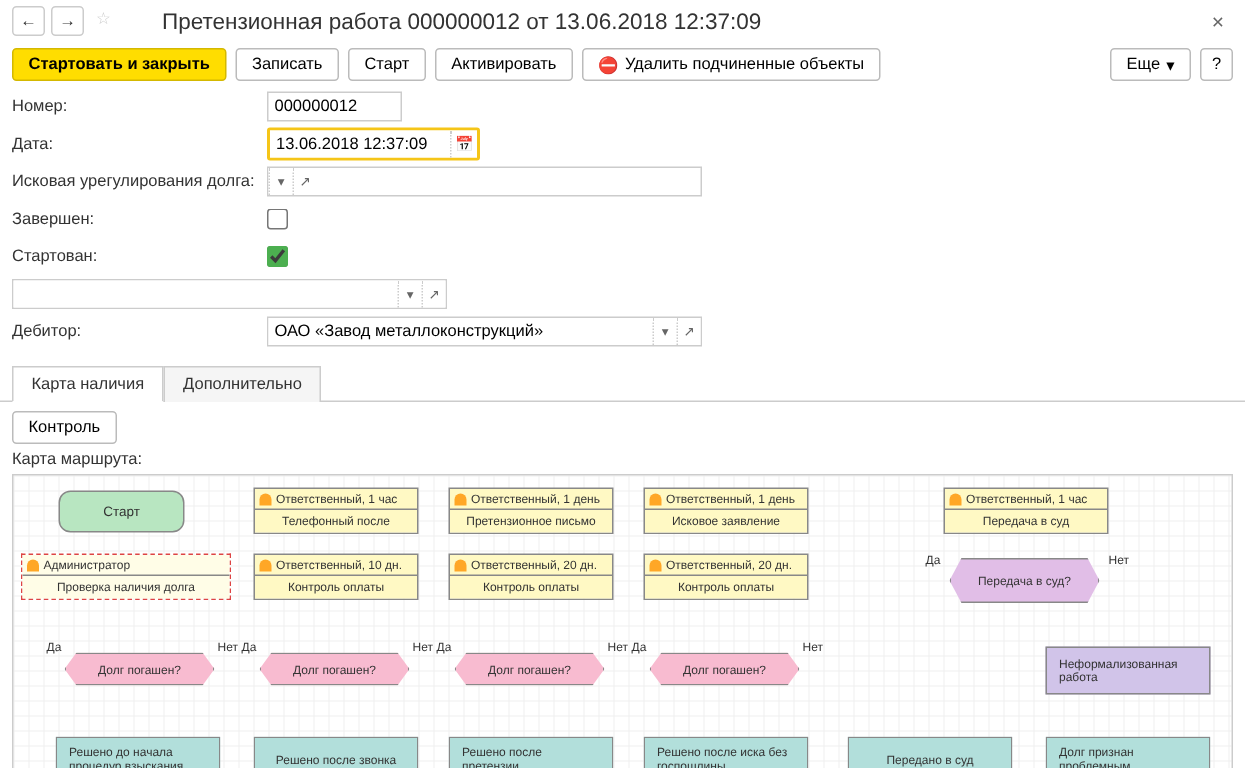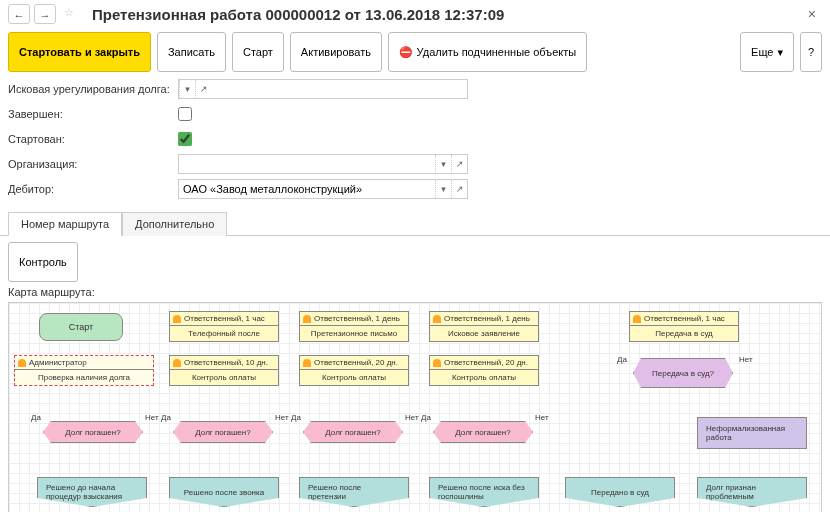--- a/index.html
+++ b/index.html
@@ -1,23 +1,23 @@
 <!DOCTYPE html>
 <html><head>
 <meta charset="utf-8">
 <style>
 *{box-sizing:border-box;margin:0;padding:0}
 body{font-family:Arial,sans-serif;font-size:11px;color:#333;background:#fff;width:830px}
 .topbar{display:flex;align-items:center;padding:4px 8px;gap:4px}
 .nav-btn{width:22px;height:20px;border:1px solid #ccc;background:#fff;border-radius:3px;display:flex;align-items:center;justify-content:center;cursor:pointer}
 .star{width:16px;height:16px;color:#ccc;margin:0 4px}
-.title{font-size:15px;font-weight:bold;margin-left:4px}
+.title{font-size:15px;font-weight:normal;margin-left:20px}
 .close-x{margin-left:auto;font-size:14px;color:#666;cursor:pointer;padding:2px 6px}
 .toolbar{display:flex;align-items:center;gap:6px;padding:4px 8px}
-.btn{border:1px solid #bbb;background:#fff;padding:3px 10px;border-radius:3px;cursor:pointer;font-size:11px;display:inline-flex;align-items:center;gap:4px;height:40px}
+.btn{border:1px solid #bbb;background:#fff;padding:3px 10px;border-radius:3px;cursor:pointer;font-size:11px;display:inline-flex;align-items:center;gap:4px;height:22px}
 .btn-primary{background:#ffdd00;border-color:#d4b800;font-weight:bold}
 .btn-icon-del{color:#c00}
 .eshche{margin-left:auto}
 .q-btn{width:22px;padding:3px 0;justify-content:center}
 .form{padding:2px 8px}
 .row{display:flex;align-items:center;margin-bottom:3px;min-height:22px}
 .lbl{width:170px;color:#333}
 .inp{border:1px solid #ccc;padding:2px 4px;height:20px;font-size:11px}
 .inp-num{width:90px}
 .date-wrap{display:flex;border:2px solid #f5c518;border-radius:2px}
@@ -71,54 +71,64 @@
     </button>
   <button class="btn eshche">
       <span>Еще</span> 
       <span>▾</span>
     </button>
   <button class="btn q-btn">?</button>
 </div>
 
 <div class="form">
   <div class="row">
+      <span class="lbl">Номер:</span>
+      <input class="inp inp-num" value="000000012" style="">
+    </div>
+  <div class="row">
+      <span class="lbl">Дата:</span>
+    <div class="date-wrap">
+      <input class="inp-date" value="13.06.2018 12:37:09" style="">
+      <button class="date-btn">📅</button>
+    </div>
+  </div>
+  <div class="row">
       <span class="lbl">Исковая урегулирования долга:</span>
     <div class="sel-wrap">
       <button class="sel-btn">▾</button>
       <button class="sel-btn">↗</button>
     </div>
   </div>
   <div class="row">
       <span class="lbl">Завершен:</span>
       <input type="checkbox" class="chk" style="">
     </div>
   <div class="row">
       <span class="lbl">Стартован:</span>
       <input type="checkbox" class="chk" checked="" style="accent-color: rgb(76, 175, 80);">
     </div>
   <div class="row">
-      <span class="lbl">Организация:</span>
     <div class="sel-wrap">
       <input class="sel-inp" value="" style="">
       <button class="sel-btn">▾</button>
       <button class="sel-btn">↗</button>
     </div>
   </div>
   <div class="row">
       <span class="lbl">Дебитор:</span>
     <div class="sel-wrap">
       <input class="sel-inp" value="ОАО «Завод металлоконструкций»" style="">
       <button class="sel-btn">▾</button>
       <button class="sel-btn">↗</button>
     </div>
   </div>
 </div>
 
 <div class="tabs">
-  <div class="tab active">Номер маршрута</div>
+  <div class="tab active">Карта наличия</div>
   <div class="tab">Дополнительно</div>
 </div>
 <div class="tab-body">
   <button class="btn">Контроль</button>
   <div class="map-lbl">Карта маршрута:</div>
 
   <div class="map">
 
     <div class="box start-end" style="left:30px;top:10px">Старт</div>
 

